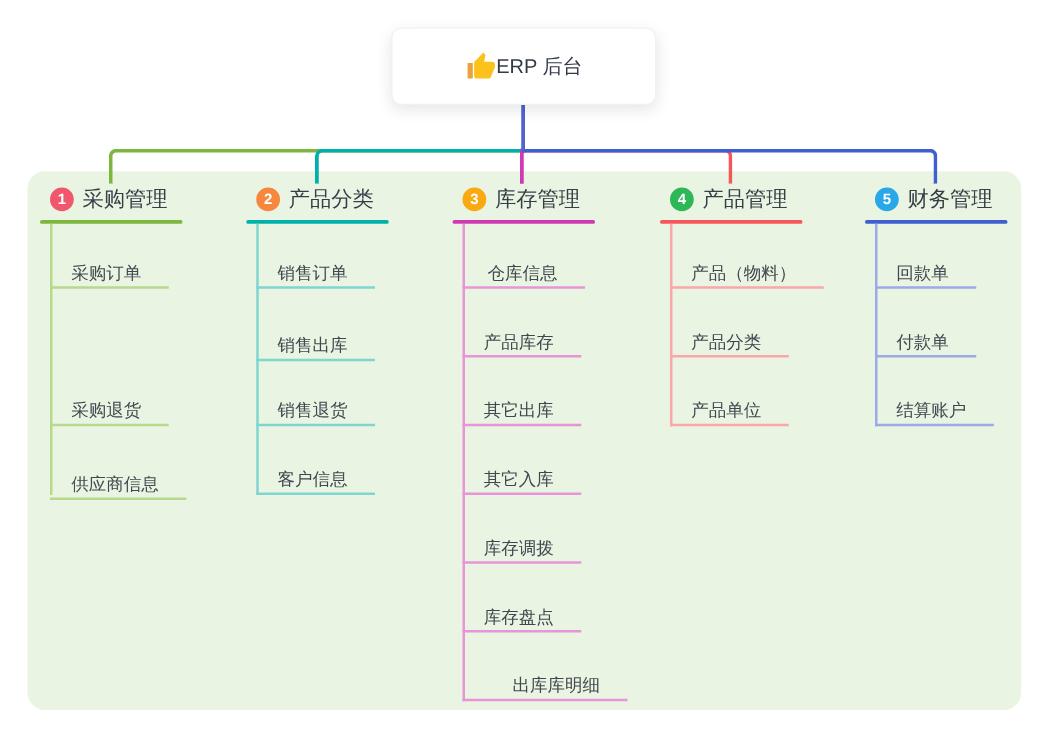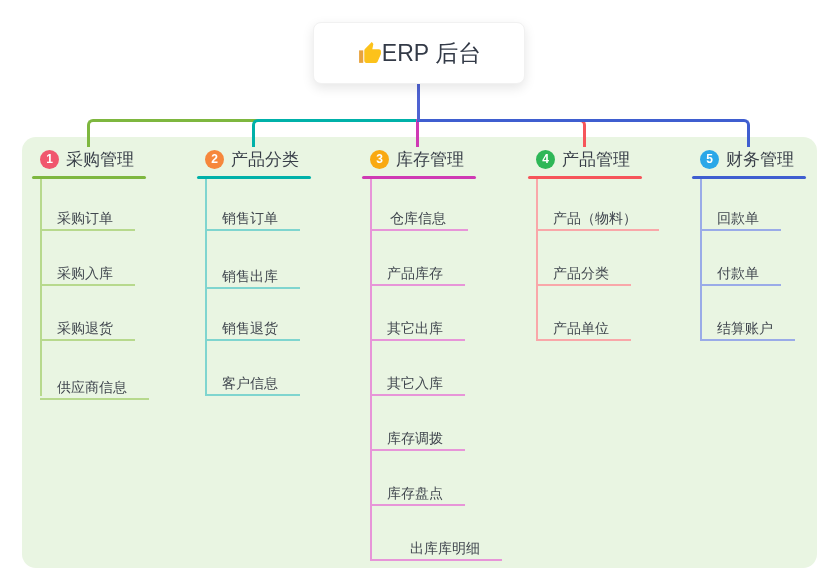--- a/index.html
+++ b/index.html
@@ -9,21 +9,21 @@
   }
   .panel{
     position:absolute;left:22px;top:137px;width:795px;height:431px;
     background:#e9f5e2;border-radius:14px;
   }
   .root-node{
     position:absolute;left:313px;top:22px;width:210px;height:60px;
     background:#ffffff;border:1px solid #f1f1f1;border-radius:8px;
     box-shadow:0 4px 12px rgba(0,0,0,0.10);
     display:flex;align-items:center;justify-content:center;
-    font-size:23px;color:#333a47;z-index:5;
+    font-size:16px;color:#333a47;z-index:5;
   }
   .thumb{display:flex;align-items:center;}
   .connector-layer div{position:absolute;box-sizing:border-box;}
   .root-vline{position:absolute;left:417px;top:82px;width:3px;height:39px;background:#4f63d2;z-index:2;}
   .branch{position:absolute;top:148px;width:160px;height:420px;z-index:3;}
   .branch-title-row{
     position:absolute;left:8px;top:0;height:22px;display:flex;align-items:center;gap:7px;
     font-size:17px;color:#383e48;white-space:nowrap;cursor:default;
   }
   .badge{
@@ -67,21 +67,20 @@
 
   <div id="branches-layer">
       <div class="branch" style="left: 32px;">
     <div class="branch-title-row">
       <span class="badge" style="background: rgb(240, 87, 109);">1</span>
       <span class="branch-title-text">采购管理</span>
     </div>
     <div class="title-underline" style="background: rgb(126, 183, 63);"></div>
     <div class="child-stem" style="background: rgb(183, 217, 141); height: 217px;"></div>
   <div class="child-row" style="top: 59px; border-bottom-color: rgb(183, 217, 141);">采购订单</div>
-        <div class="child-row" style="top: 114px; border-bottom-color: rgb(183, 217, 141);">采购入库</div>
         <div class="child-row" style="top: 169px; border-bottom-color: rgb(183, 217, 141);">采购退货</div>
         <div class="child-row" style="top: 228px; border-bottom-color: rgb(183, 217, 141);">供应商信息</div>
       </div>
       <div class="branch" style="left: 197px;">
     <div class="branch-title-row">
       <span class="badge" style="background: rgb(246, 135, 60);">2</span>
       <span class="branch-title-text">产品分类</span>
     </div>
     <div class="title-underline" style="background: rgb(0, 177, 169);"></div>
     <div class="child-stem" style="background: rgb(127, 213, 207); height: 217px;"></div>

